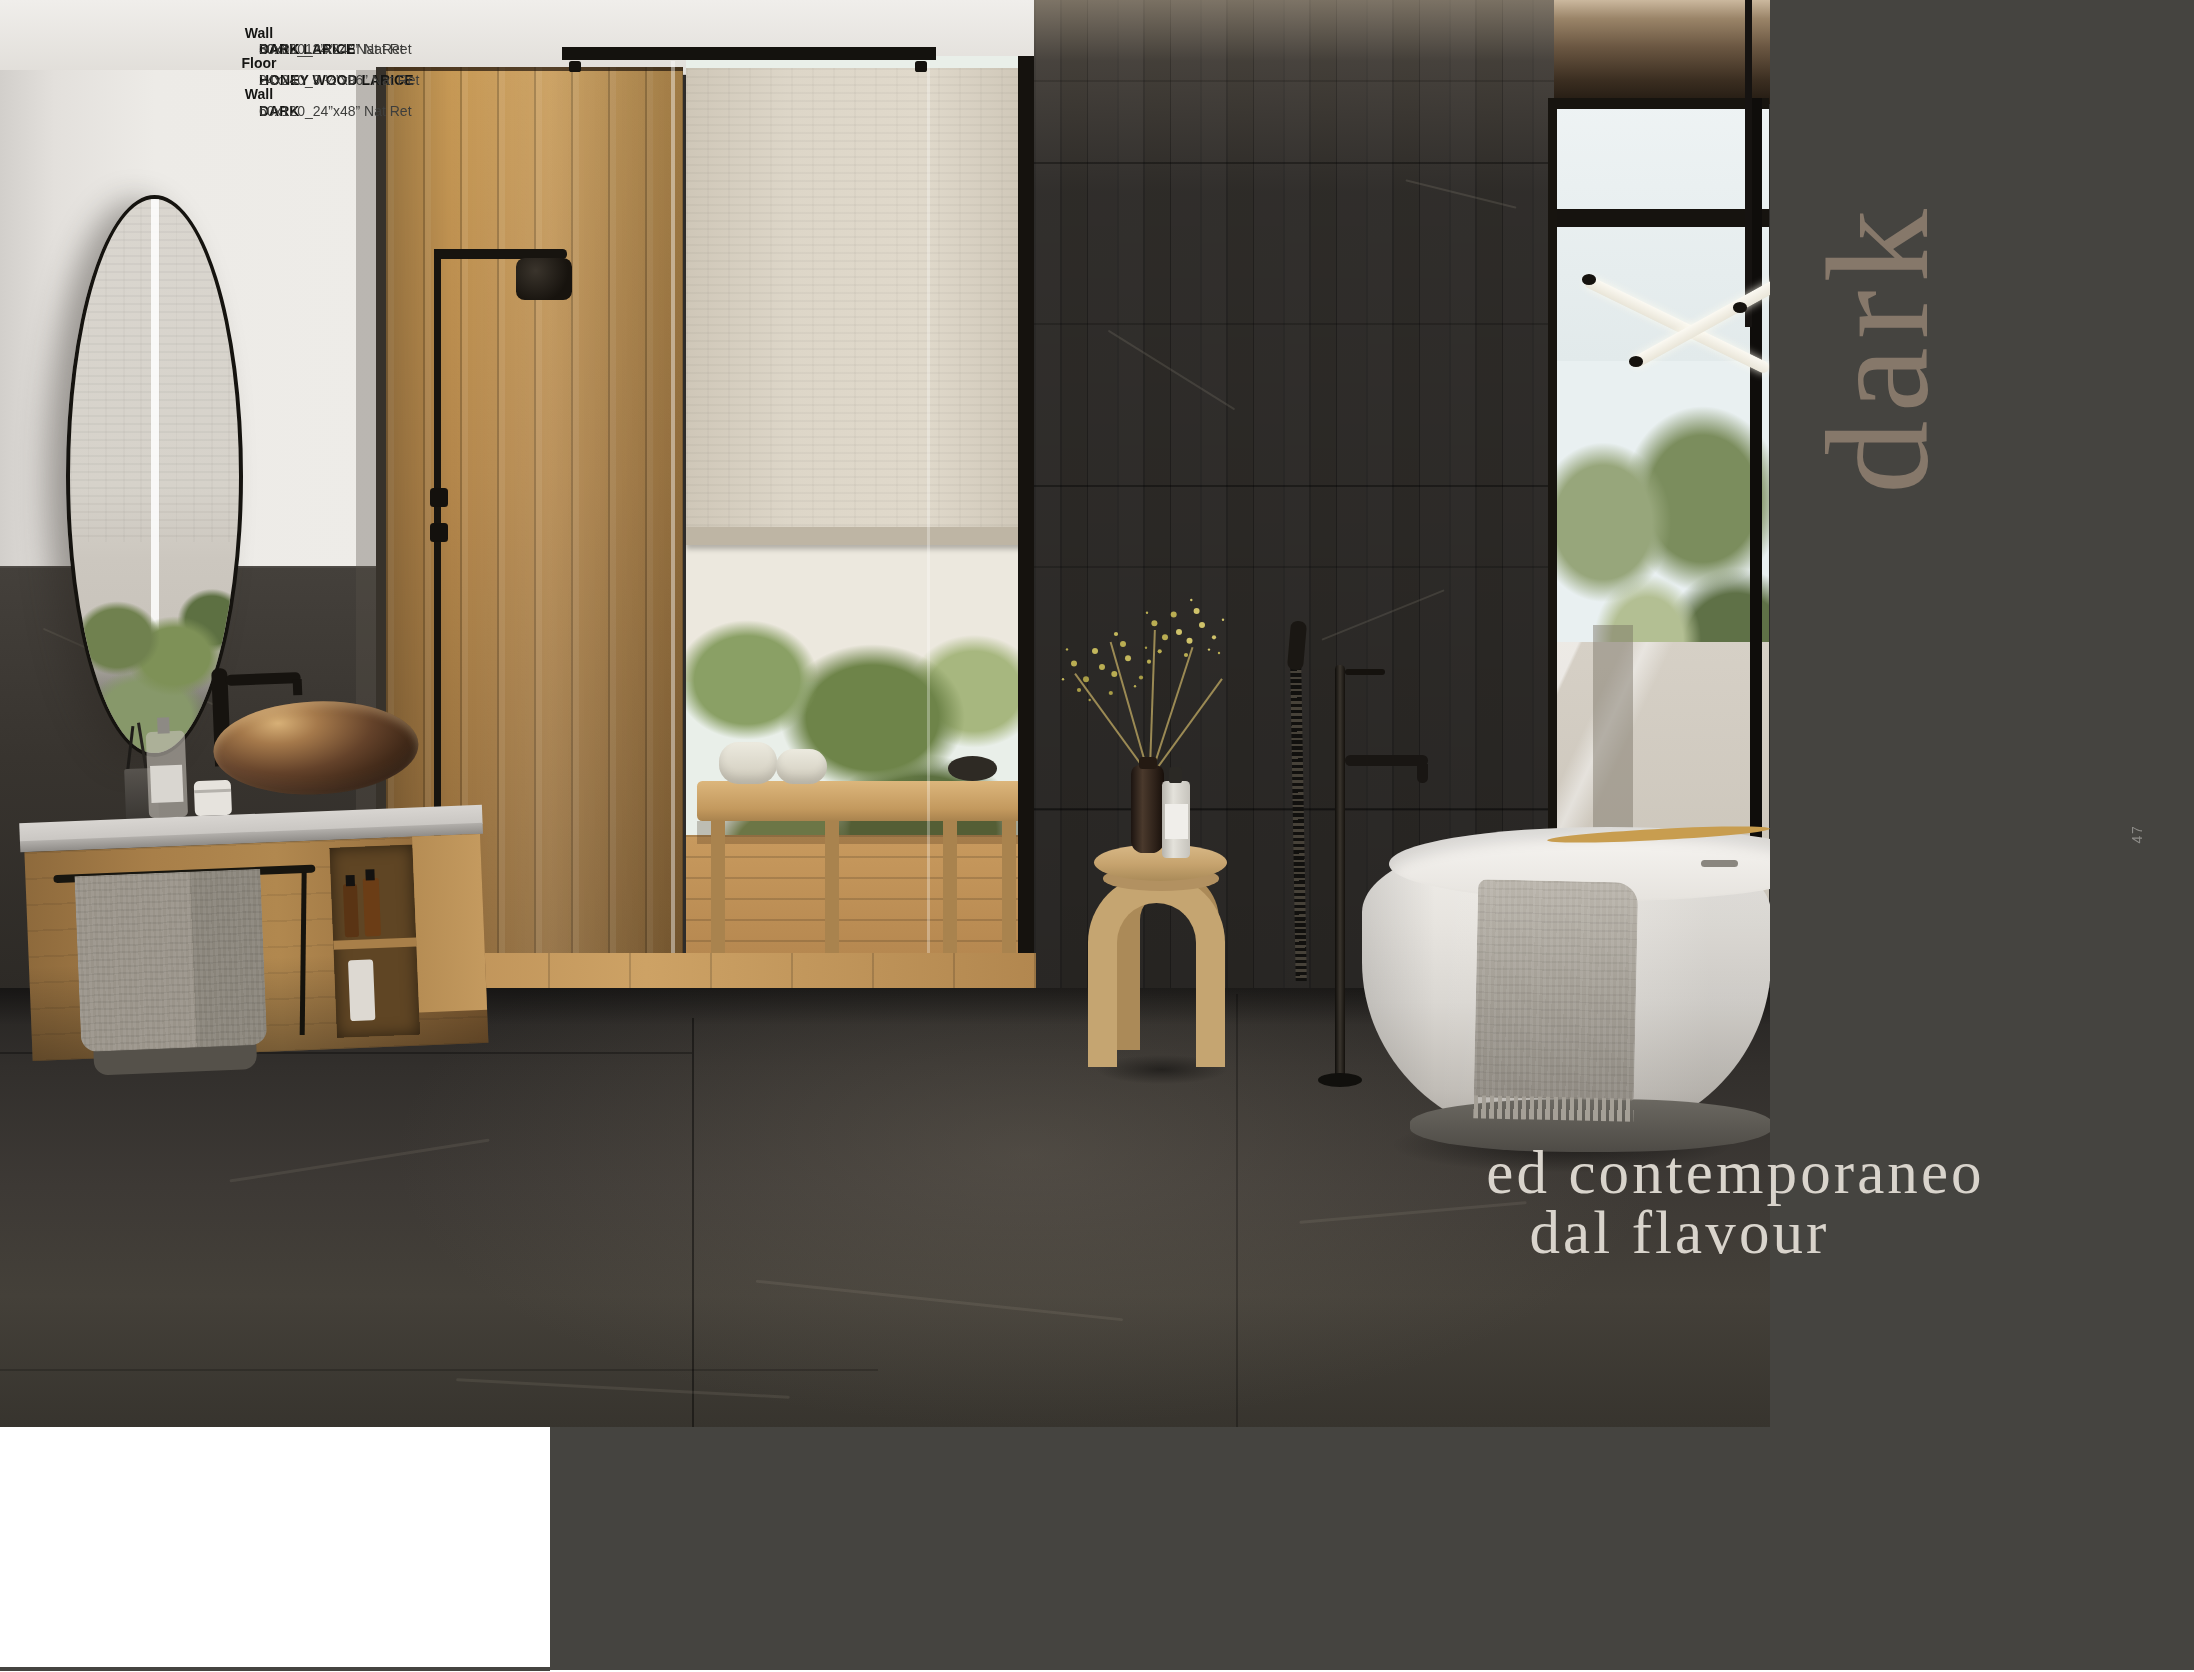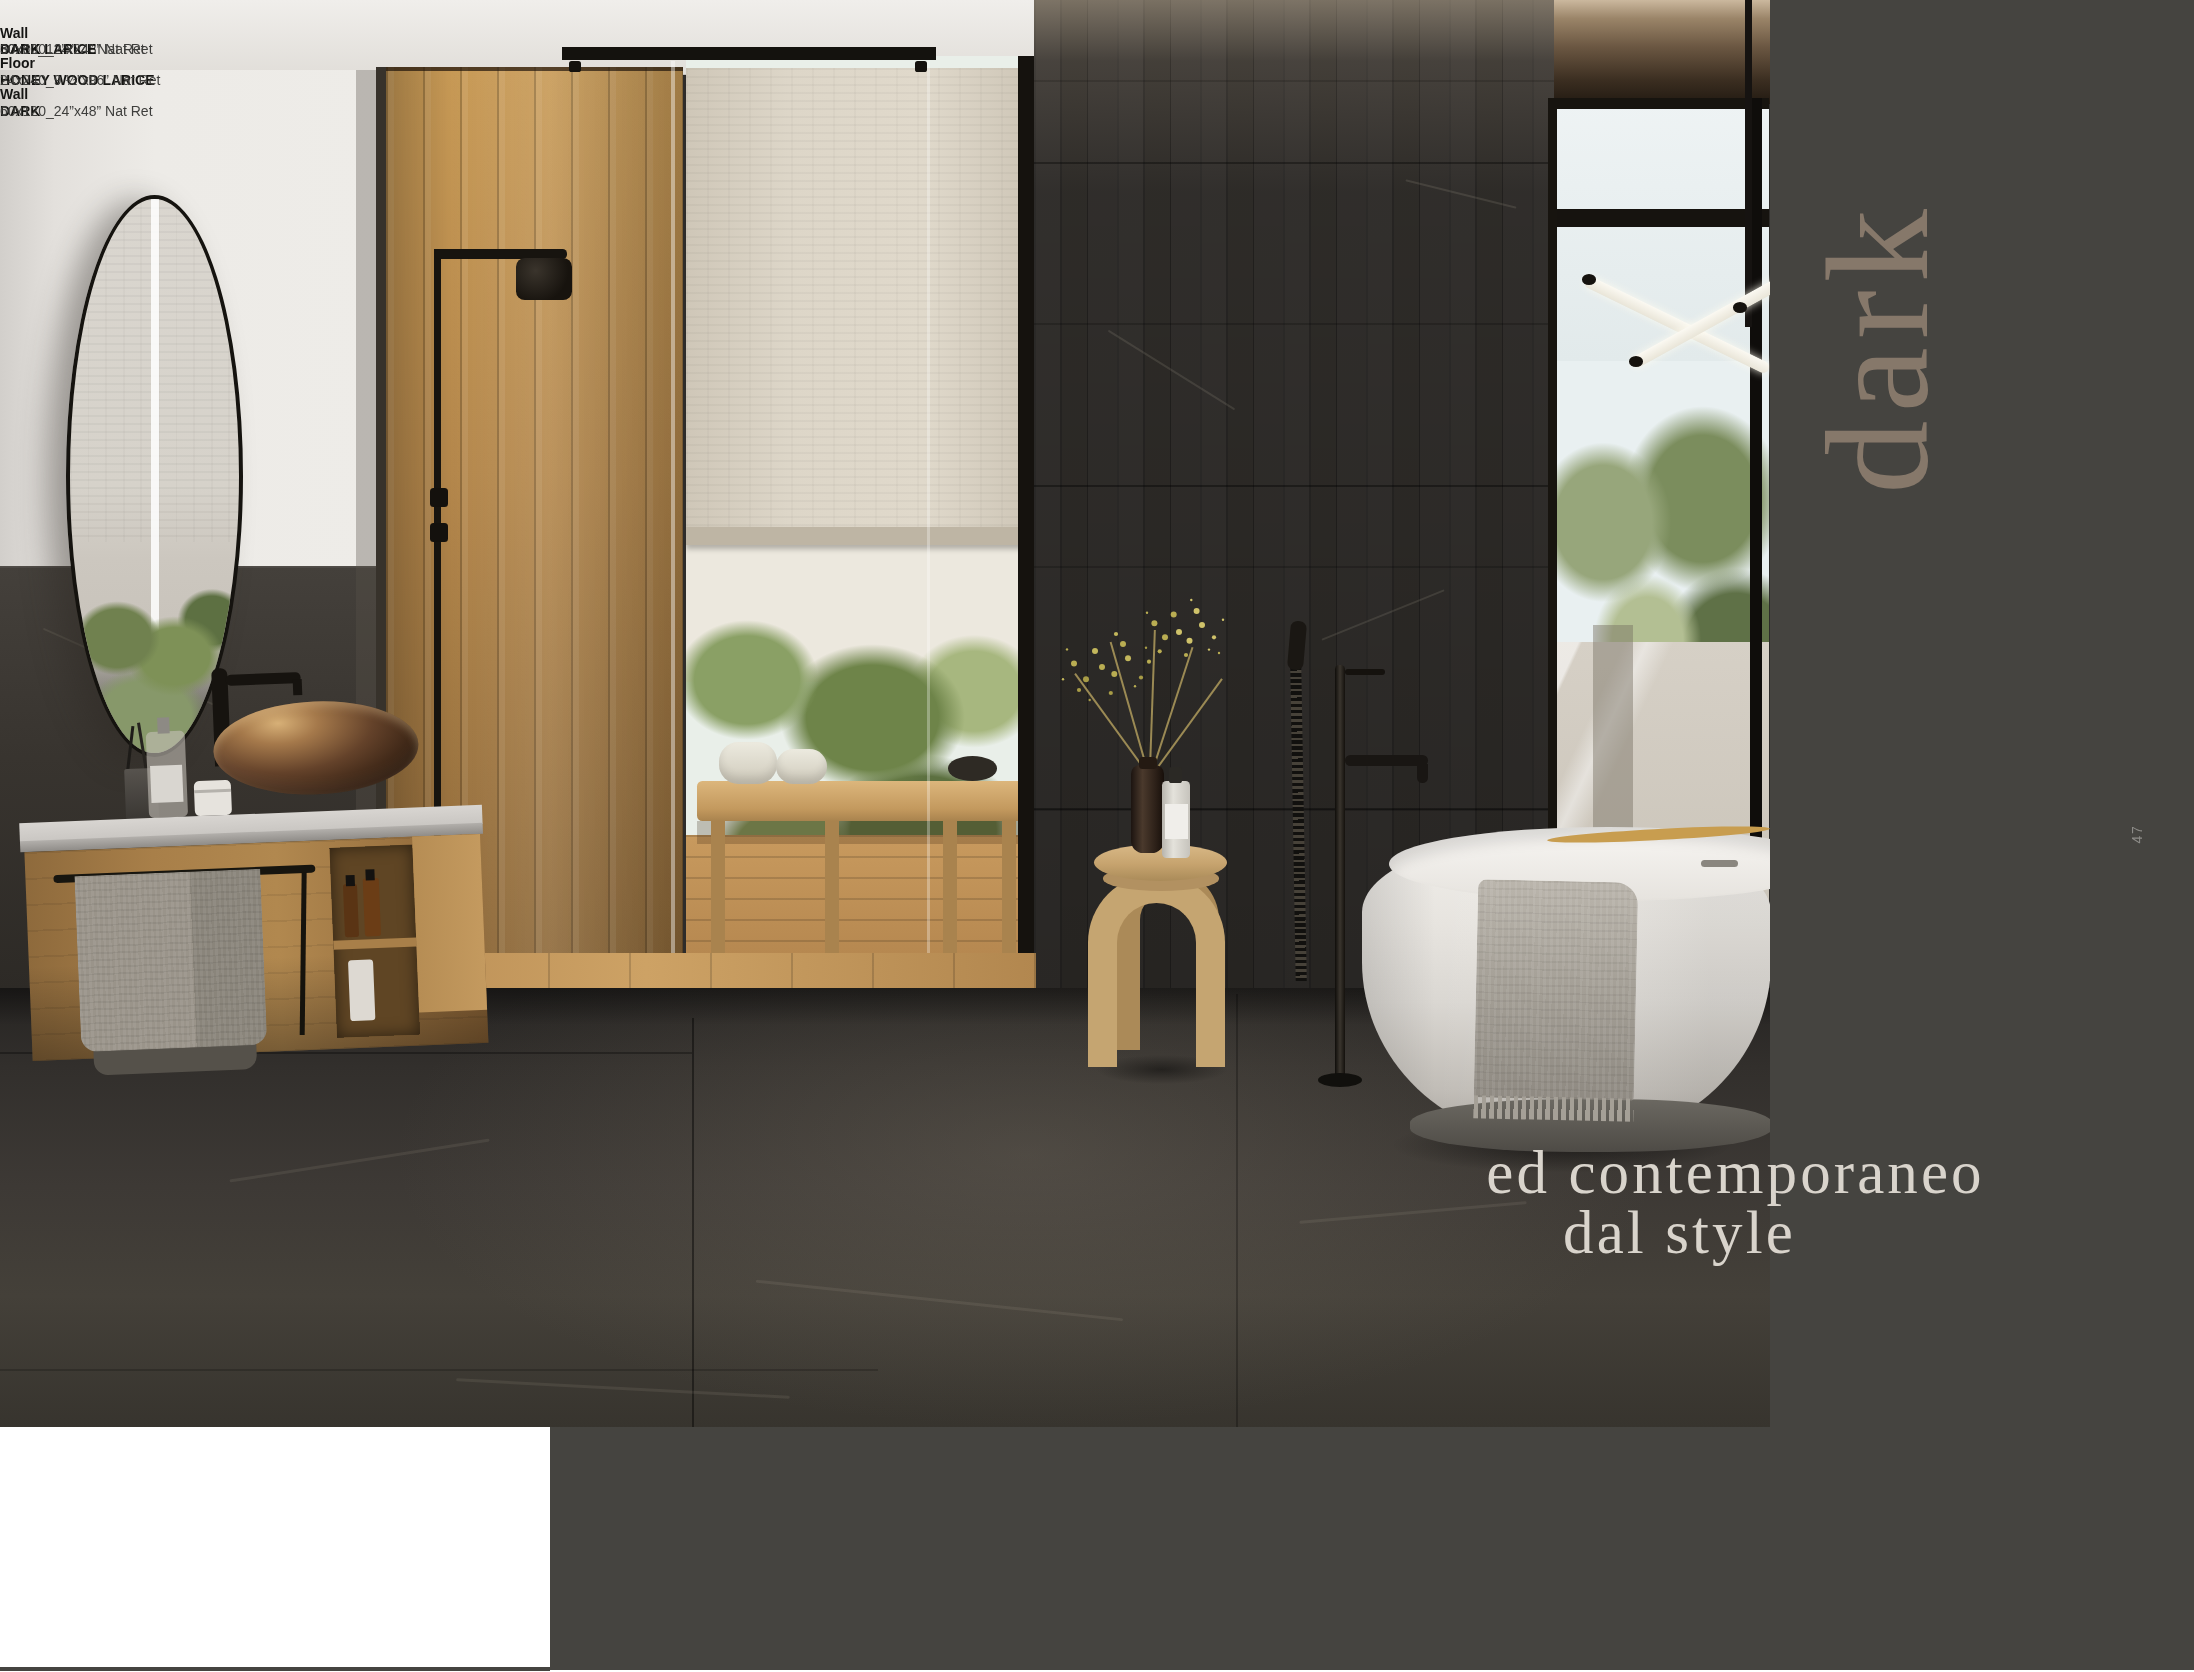--- a/index.html
+++ b/index.html
@@ -25,21 +25,21 @@
   
   .quote{left:1378px;top:1143px;width:667px;text-align:center;z-index:60;
     font-family:"Liberation Serif",serif;font-size:61px;line-height:60px;letter-spacing:3.1px;color:#d9d4cc;}
   .quote div{position:static;white-space:nowrap;}
   .quote div:nth-child(1){transform:translateX(24px);}
   .quote div:nth-child(2){transform:translateX(-32px);}
   .quote div:nth-child(3){transform:translateX(-47px);}
   .quote div:nth-child(4){transform:translateX(-42px);}
 
   
-  .spec-inner{left:0;top:0;width:550px;height:240px;padding:24.6px 32px 0 0;text-align:left;
+  .spec-inner{left:0;top:0;width:550px;height:240px;padding:24.6px 32px 0 0;text-align:center;
     color:#3e3e3c;font-size:14px;line-height:16.7px;}
   .spec-inner .group{position:static;margin-bottom:14px;}
   .spec-inner h4{position:static;margin:0;font-size:14px;color:#151513;}
   .spec-inner .line{position:static;}
   .spec-inner .product{font-weight:bold;color:#151513;margin-right:5.3px;}
 
   
   .photo{left:0;top:0;width:1770px;height:1427px;overflow:hidden;background:#2e2c2a;}
   .photo *{position:absolute;}
 
@@ -427,21 +427,21 @@
     <span style="position:static;">dark</span>
   </div>
 
 
   <div class="page-number">
     <span style="position:static;">47</span>
   </div>
 
   <div class="quote">
     <div>ed contemporaneo</div>
-    <div>dal style</div>
+    <div>dal flavour</div>
   </div>
 
   <div class="spec-inner">
     <div class="group">
       <h4>Wall</h4>
       <div class="line">
         <span class="product">DARK</span>
           <span>60x120_24”x48” Nat Ret</span>
       </div>
       <div class="line">

